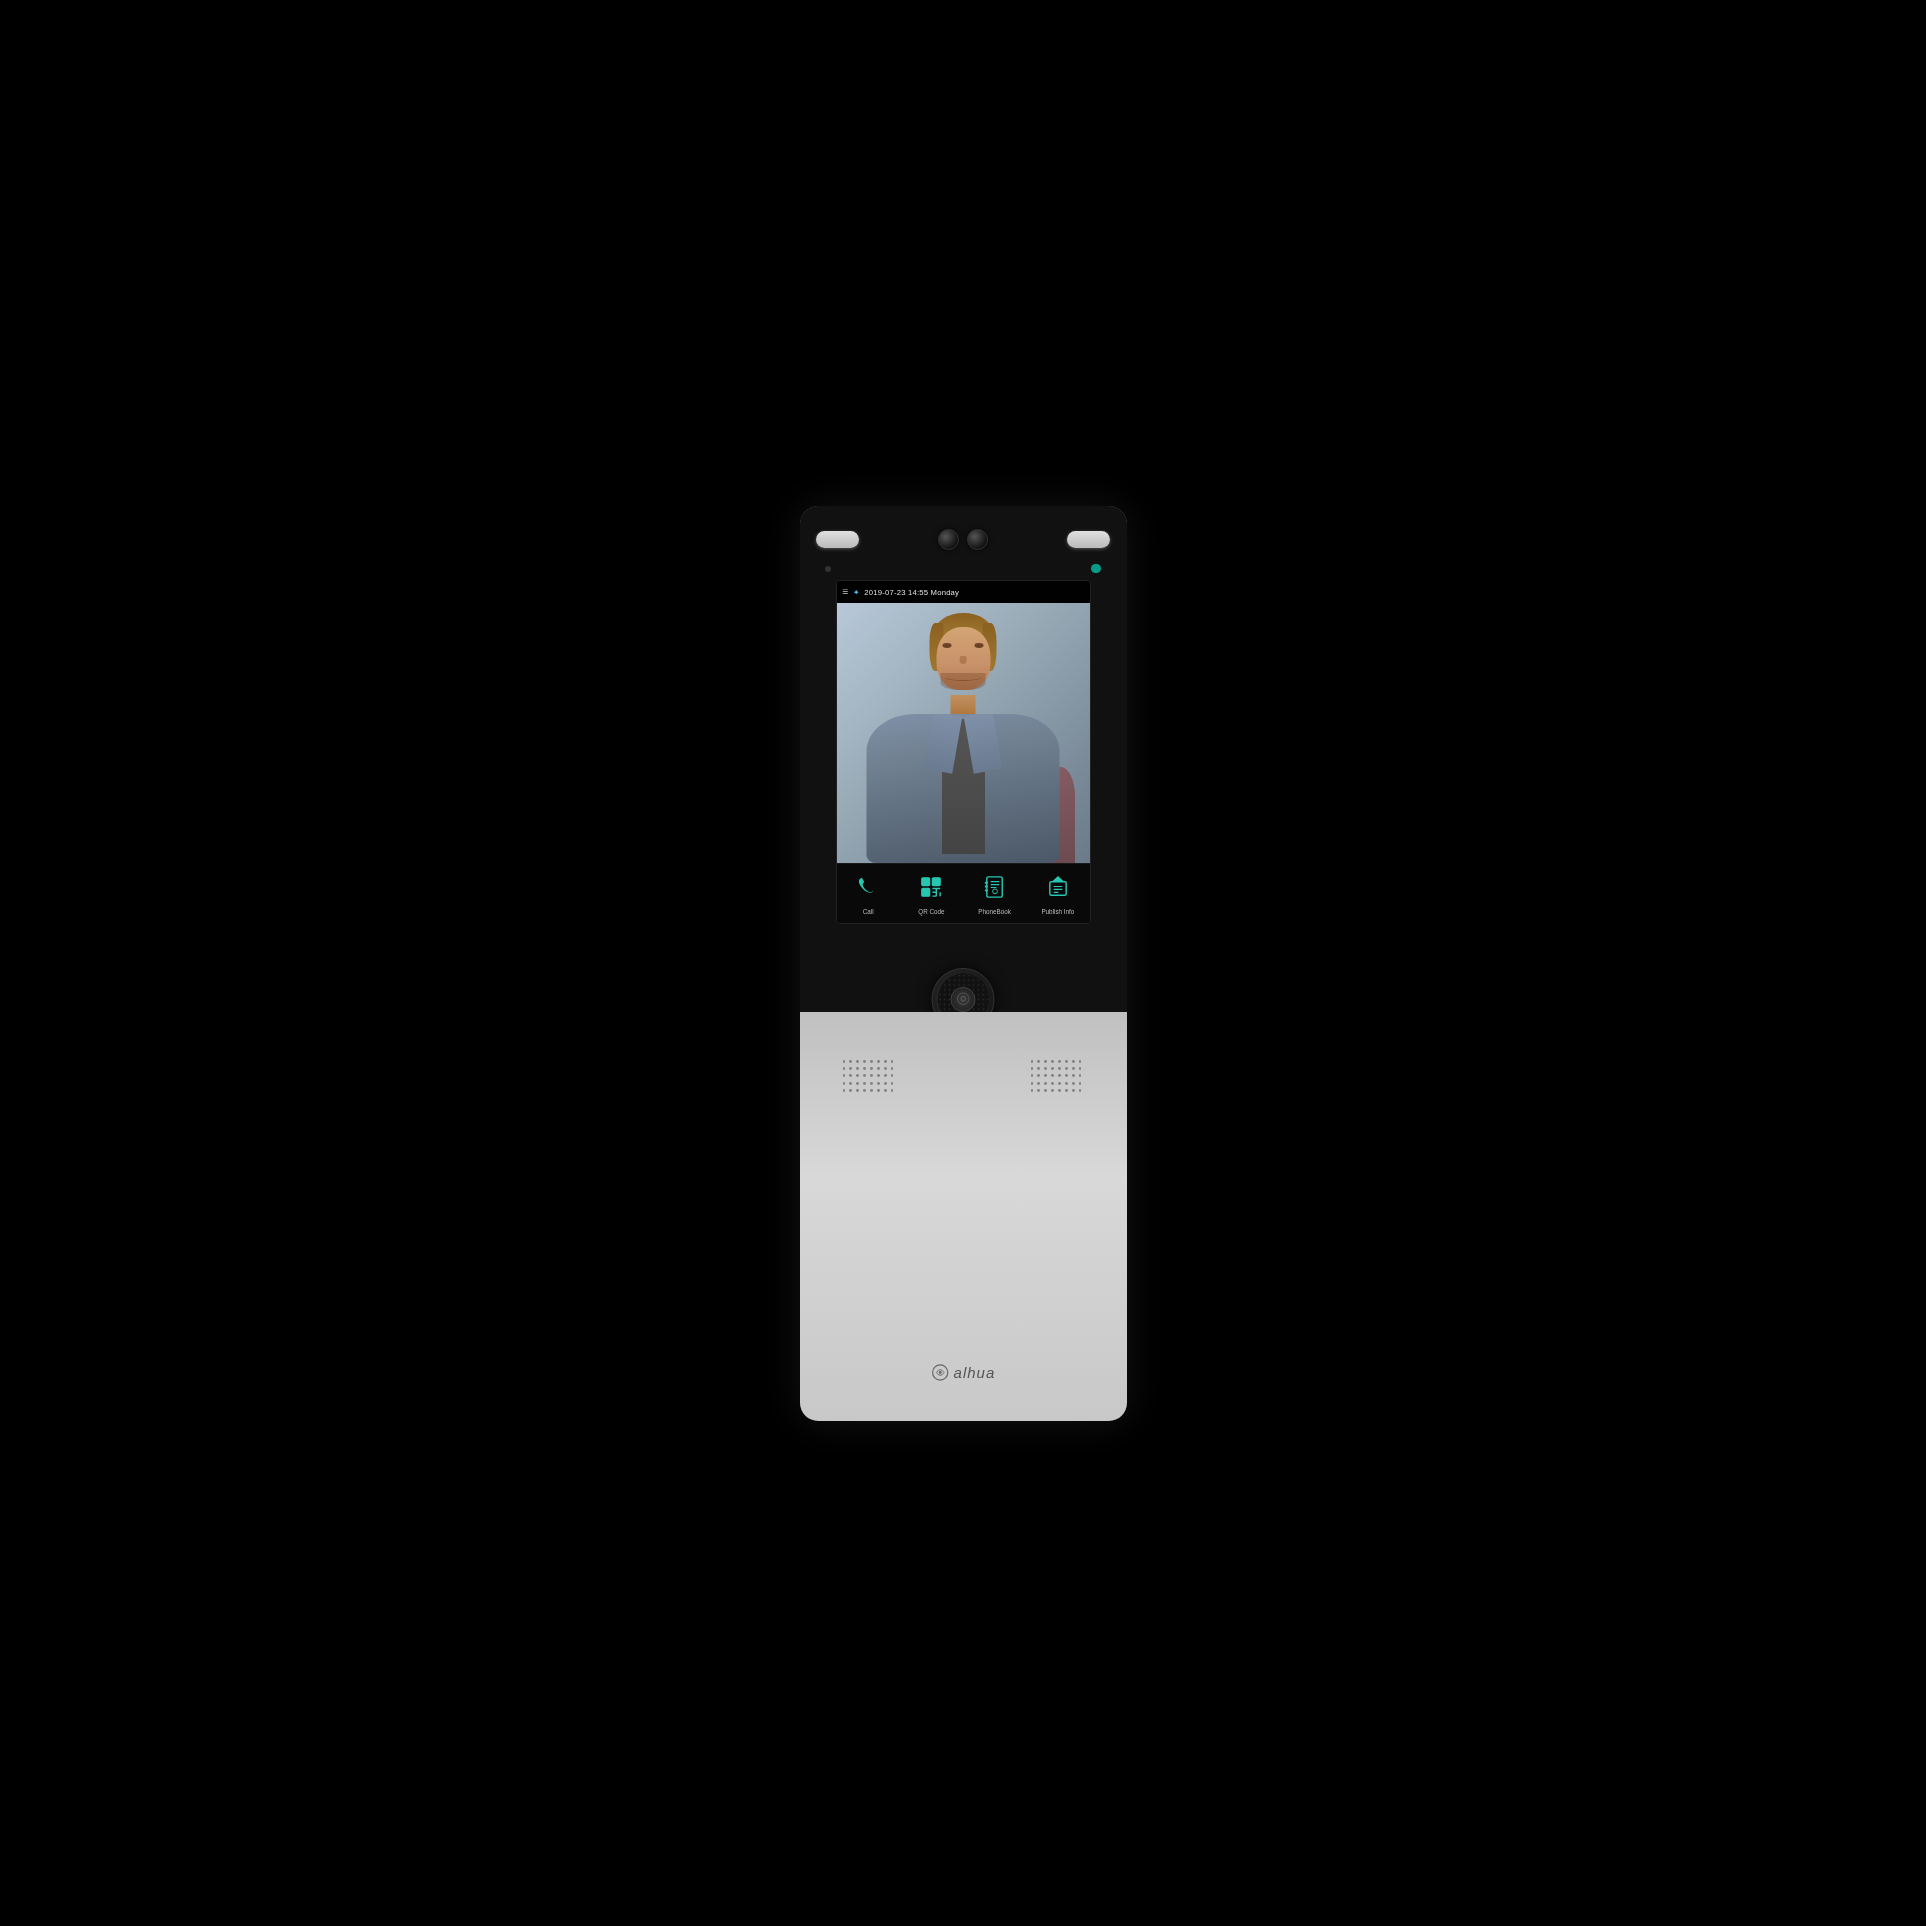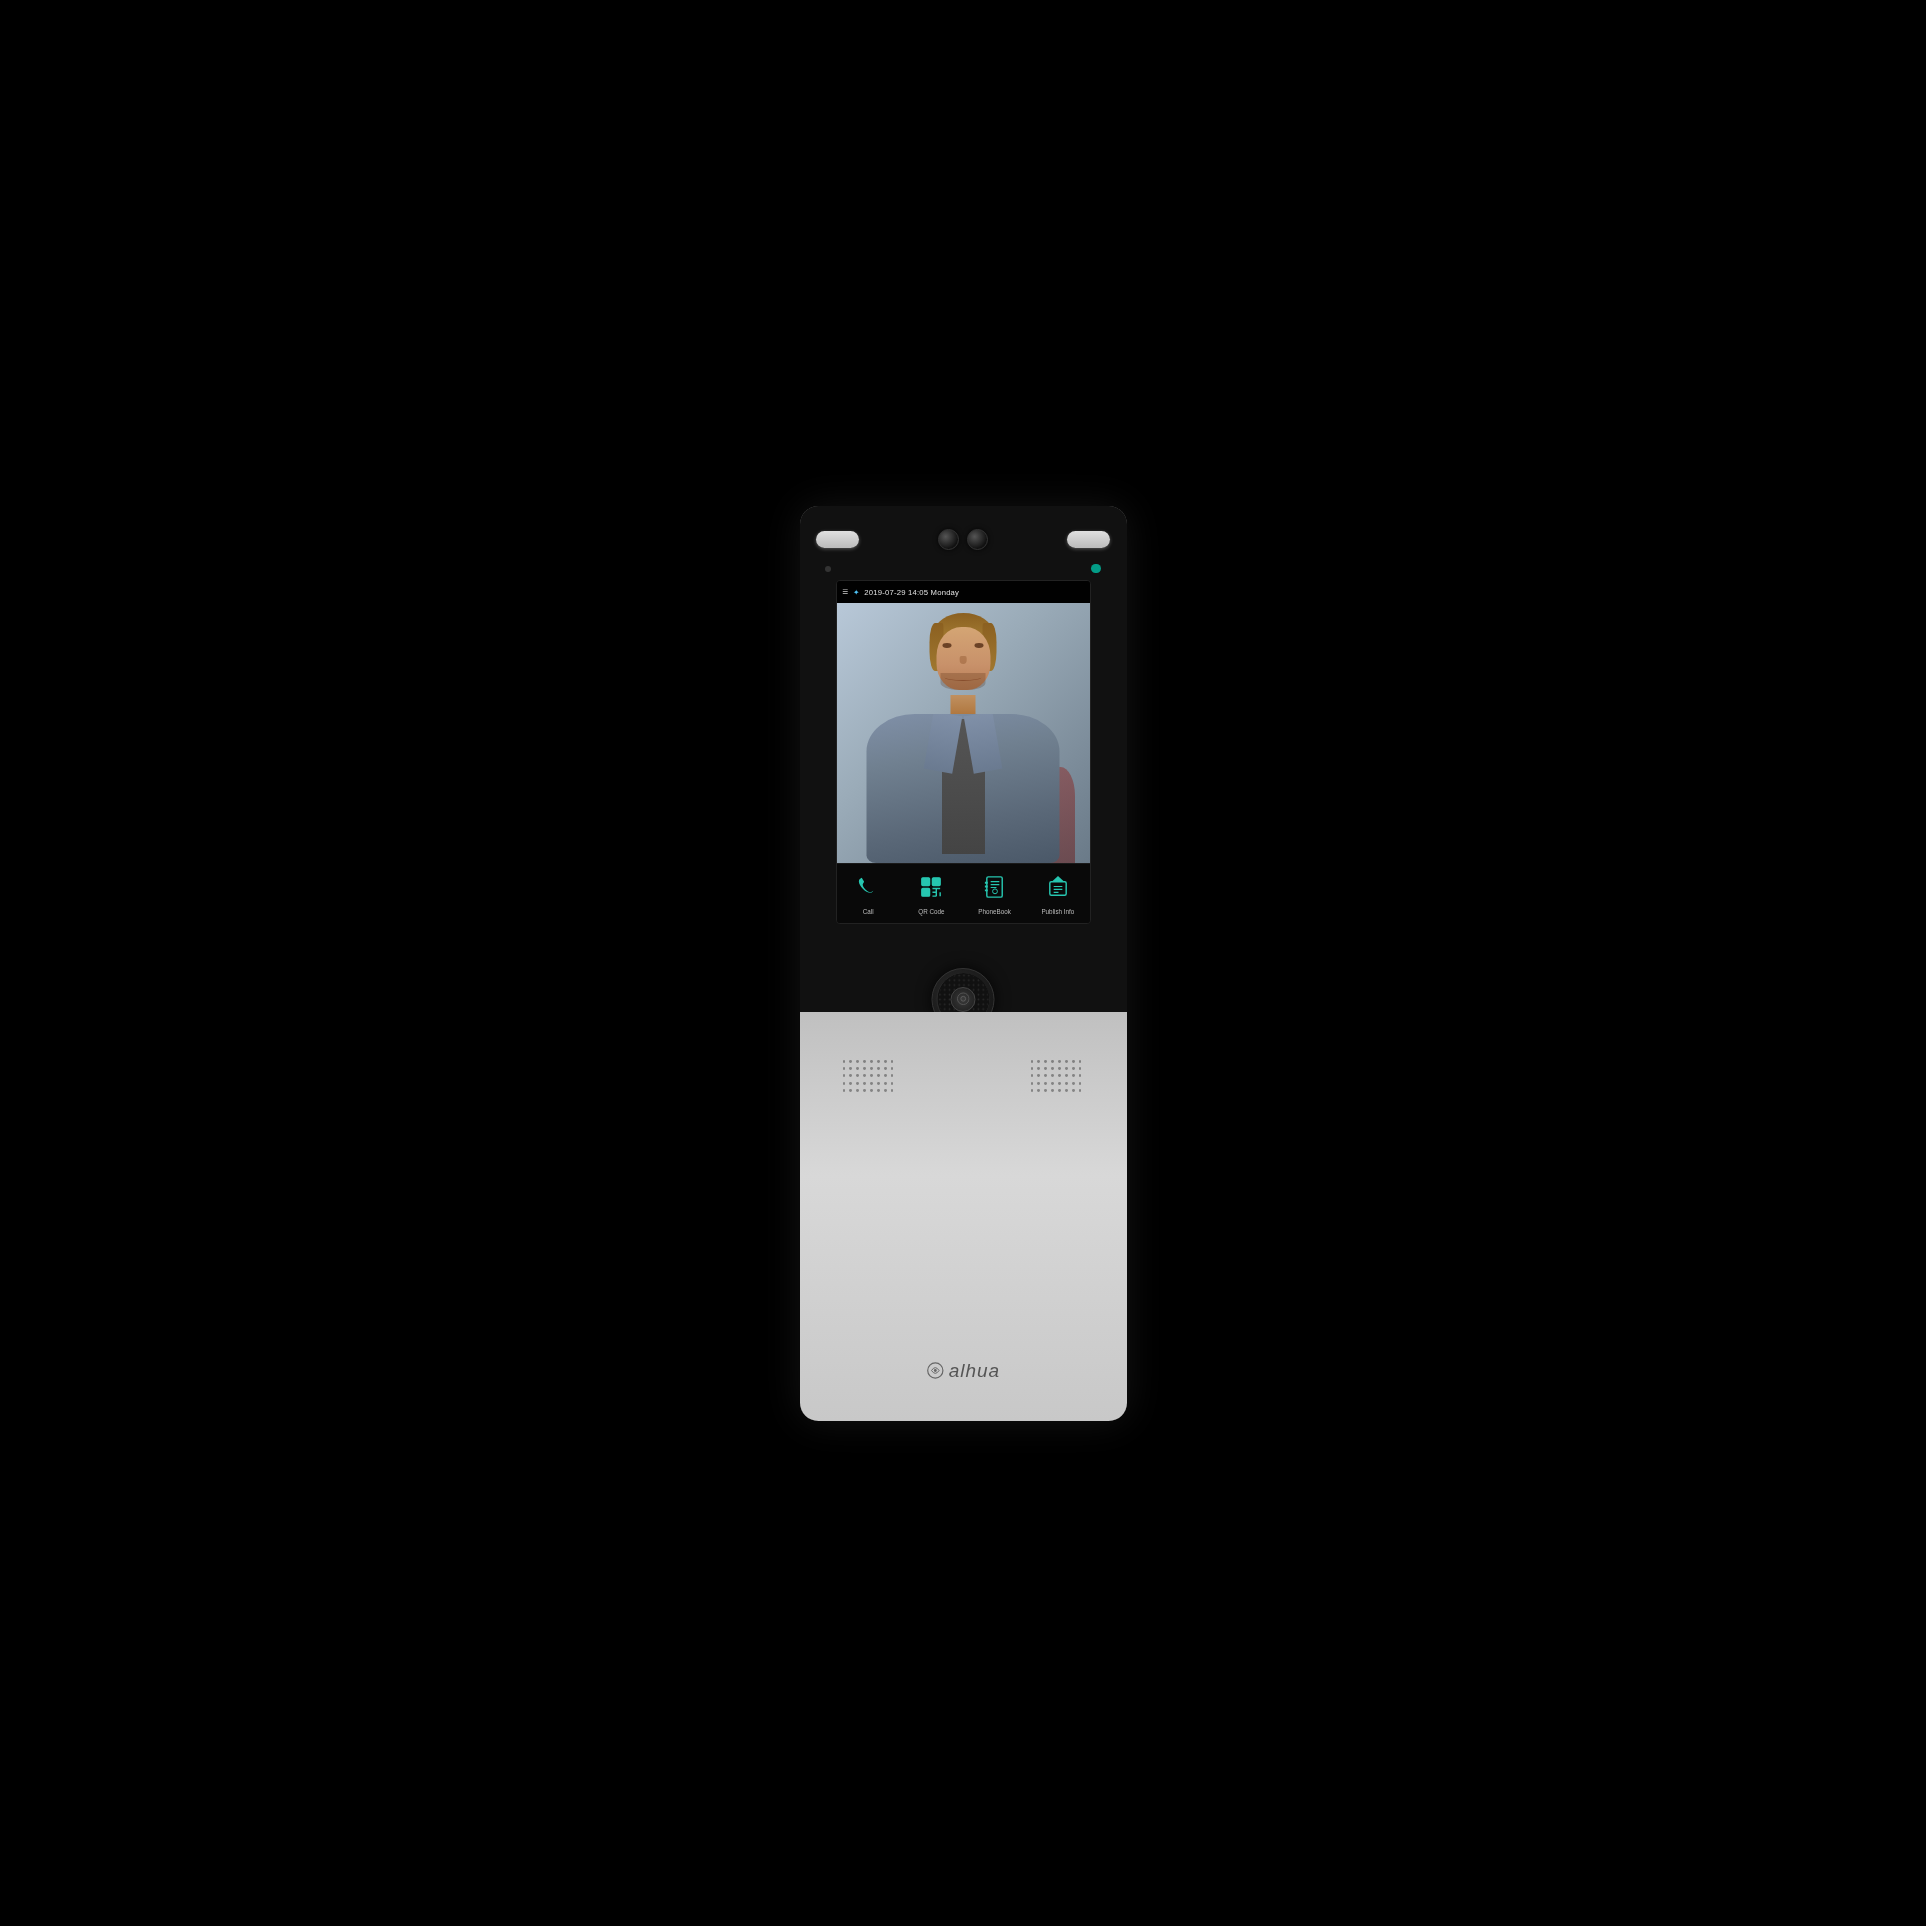--- a/index.html
+++ b/index.html
@@ -291,21 +291,21 @@
       bottom: 39px;
       left: 50%;
       transform: translateX(-50%);
       display: flex;
       align-items: center;
       gap: 3.9px;
     }
 
     .brand-text {
       color: #555;
-      font-size: 19px;
+      font-size: 15px;
       font-style: italic;
       font-weight: 300;
       letter-spacing: 1px;
     }
 
     
     .icon-call {
       fill: #26c6b0;
     }
     .icon-qr {
@@ -333,21 +333,21 @@
         <div class="mic-dot"></div>
         <div style="width:14.4px;"></div>
         <div class="status-icon-teal"></div>
       </div>
 
       <div class="screen">
 
         <div class="screen-header">
           <span class="header-icon">☰</span>
           <span class="bluetooth-icon">✦</span>
-          <span class="header-datetime">2019-07-29 14:05 Monday</span>
+          <span class="header-datetime">2019-07-23 14:55 Monday</span>
         </div>
 
         <div class="camera-feed">
           <div class="bg-blur-1"></div>
 
           <div class="bg-person-side"></div>
 
           <div style="position:absolute;bottom:0;left:50%;transform:translateX(-50%);display:flex;flex-direction:column;align-items:center;">
 
             <div style="position:relative;width:71px;height:82px;">

